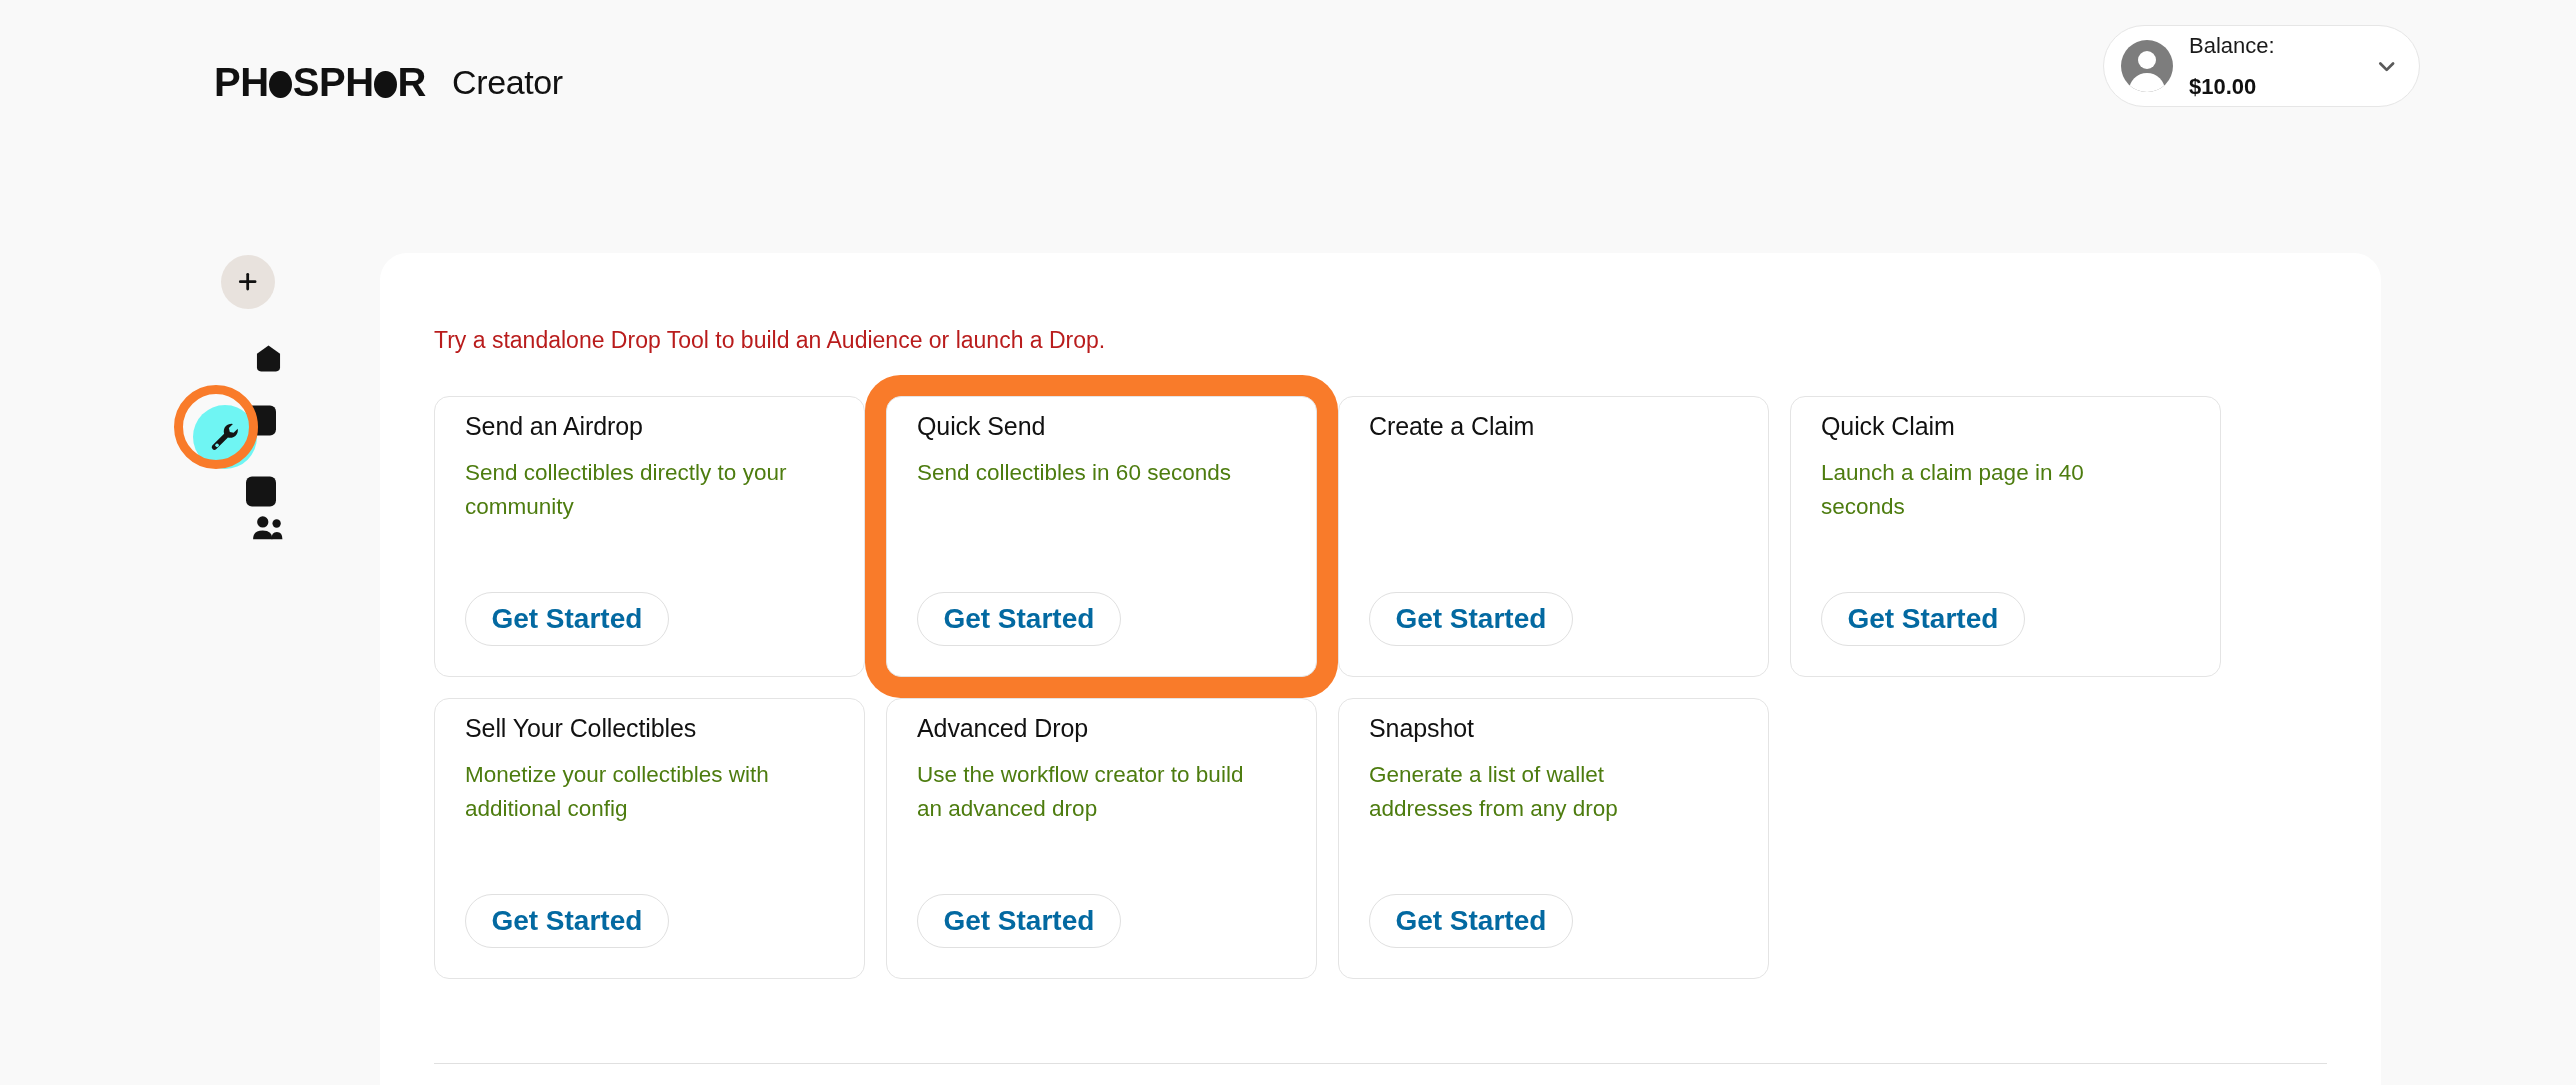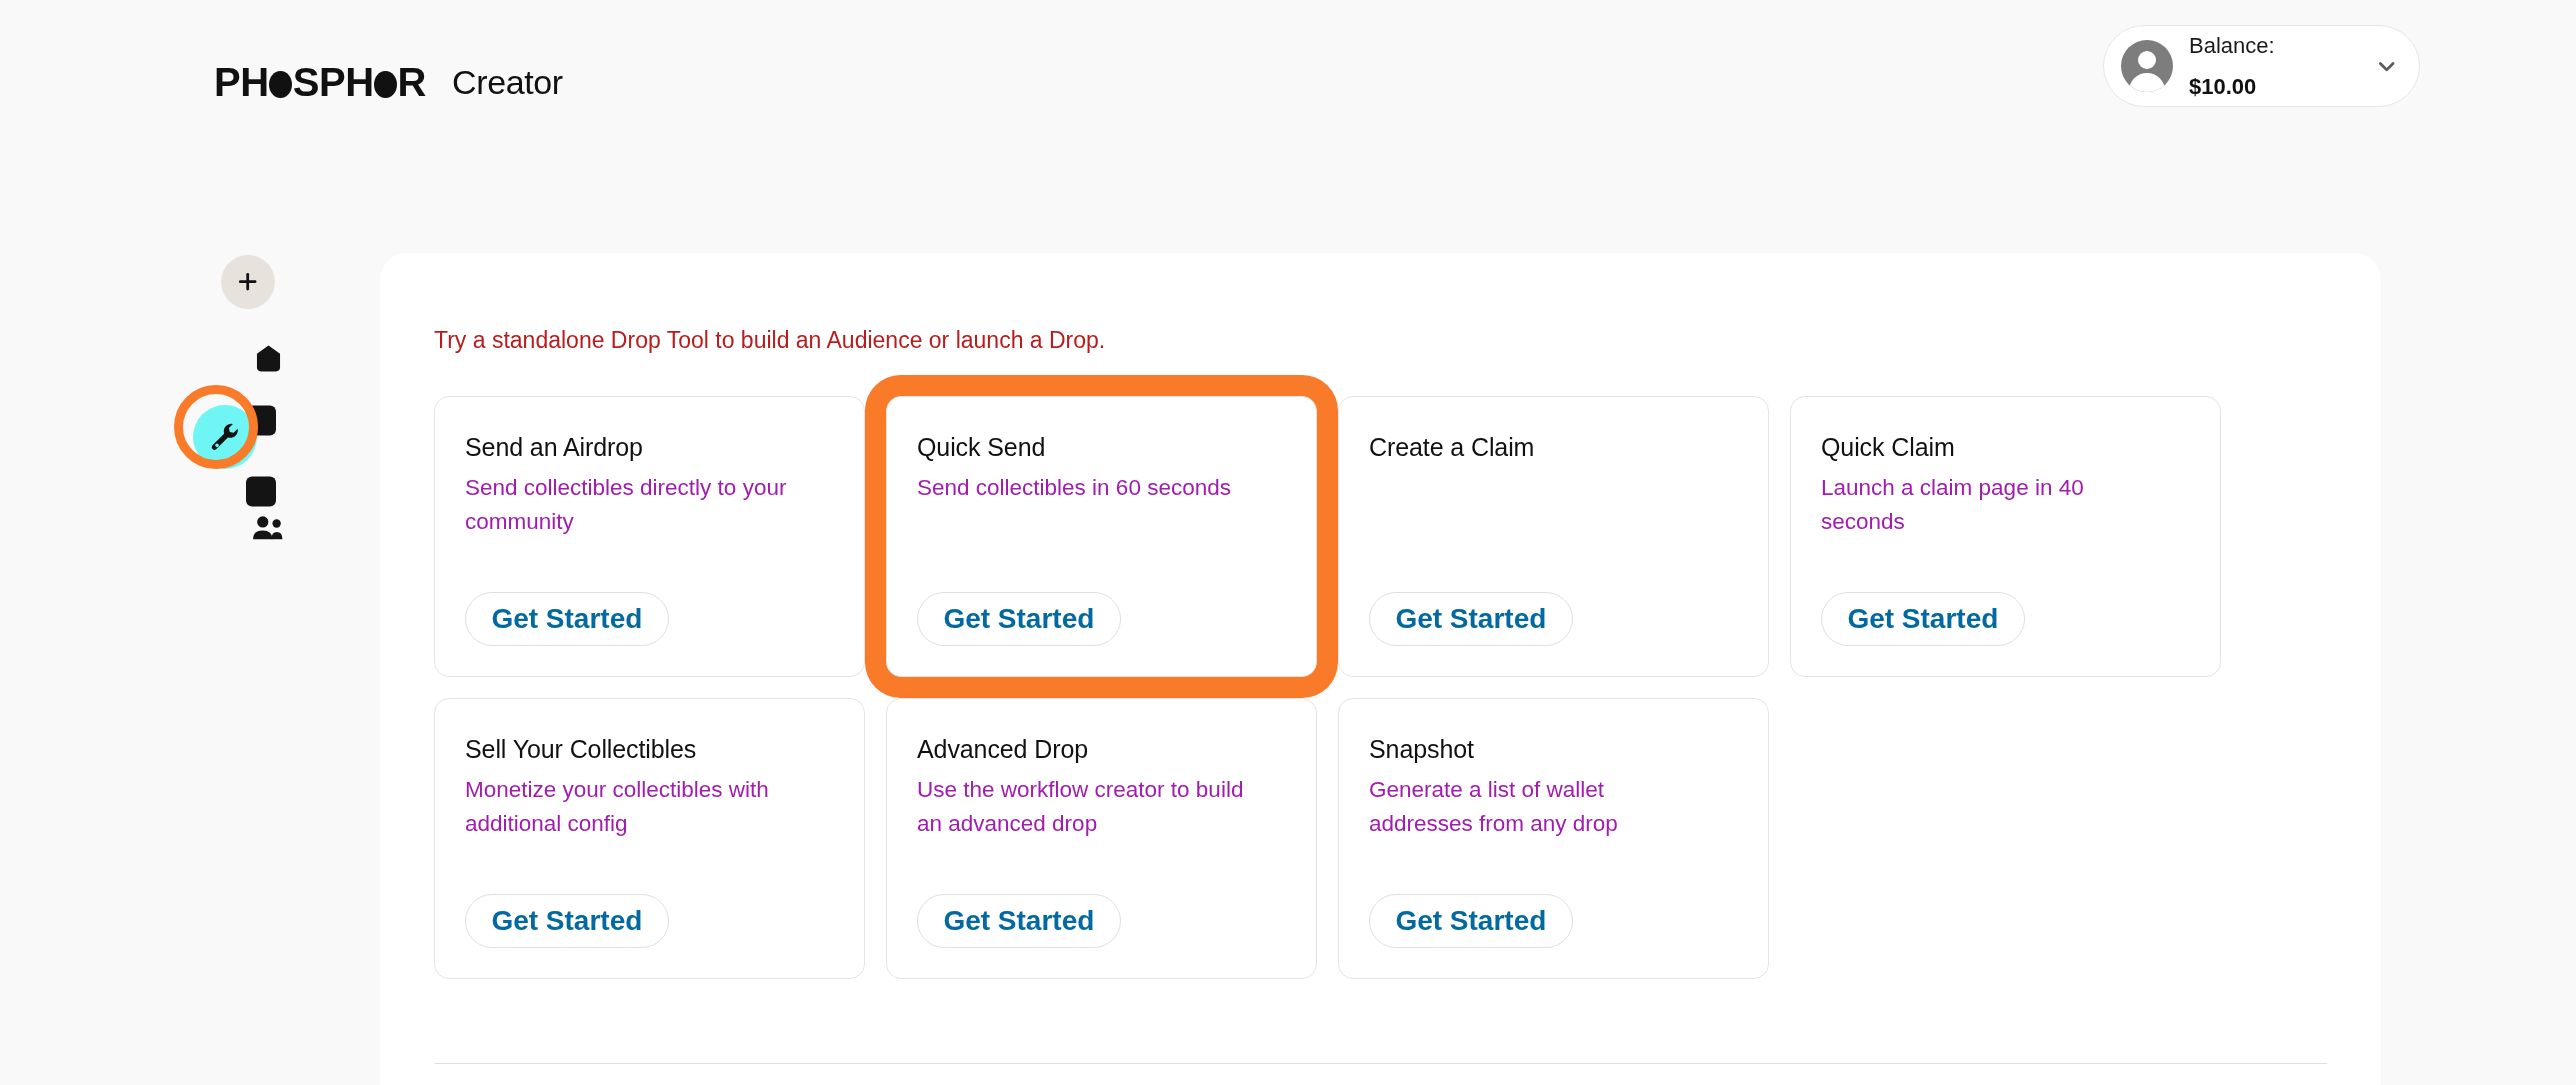--- a/index.html
+++ b/index.html
@@ -127,32 +127,32 @@
     margin-top:40px;
     display:grid;
     grid-template-columns:repeat(4, 431px);
     gap:21px 21px;
     width:1811px;
   }
   .card {
     background:#ffffff;
     border:1.5px solid #e4e4e4;
     border-radius:15px;
-    padding:35px 30px 30px 30px;
+    padding:14px 30px 30px 30px;
     height:281px;
     display:flex; flex-direction:column;
     position:relative;
   }
   .card-title {
     font-size:25px; font-weight:500; color:#111111;
     line-height:1.2; letter-spacing:-0.1px;
   }
   .card-desc {
-    font-size:22.5px; font-weight:400; color:#a21caf;
-    margin-top:9px; line-height:1.5; max-width:329px;
+    font-size:22.5px; font-weight:400; color:#4d7c0f;
+    margin-top:15px; line-height:1.5; max-width:329px;
   }
   .card-btn {
     margin-top:auto; align-self:flex-start;
     border:1.5px solid #e0e0e0; background:#ffffff;
     border-radius:30px;
     padding:12px 25.4px;
     font-size:28px; font-weight:bold; color:#0369a1;
     font-family:"Liberation Sans", sans-serif;
     cursor:pointer; line-height:1;
   }

